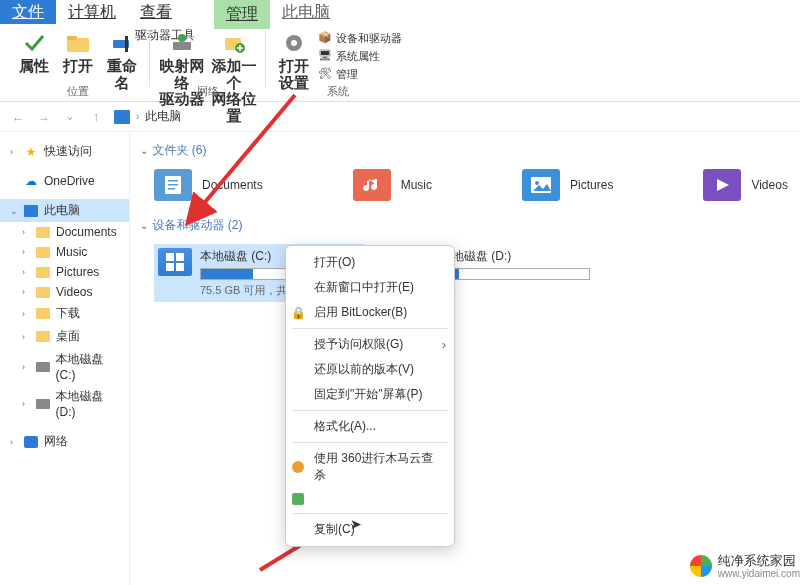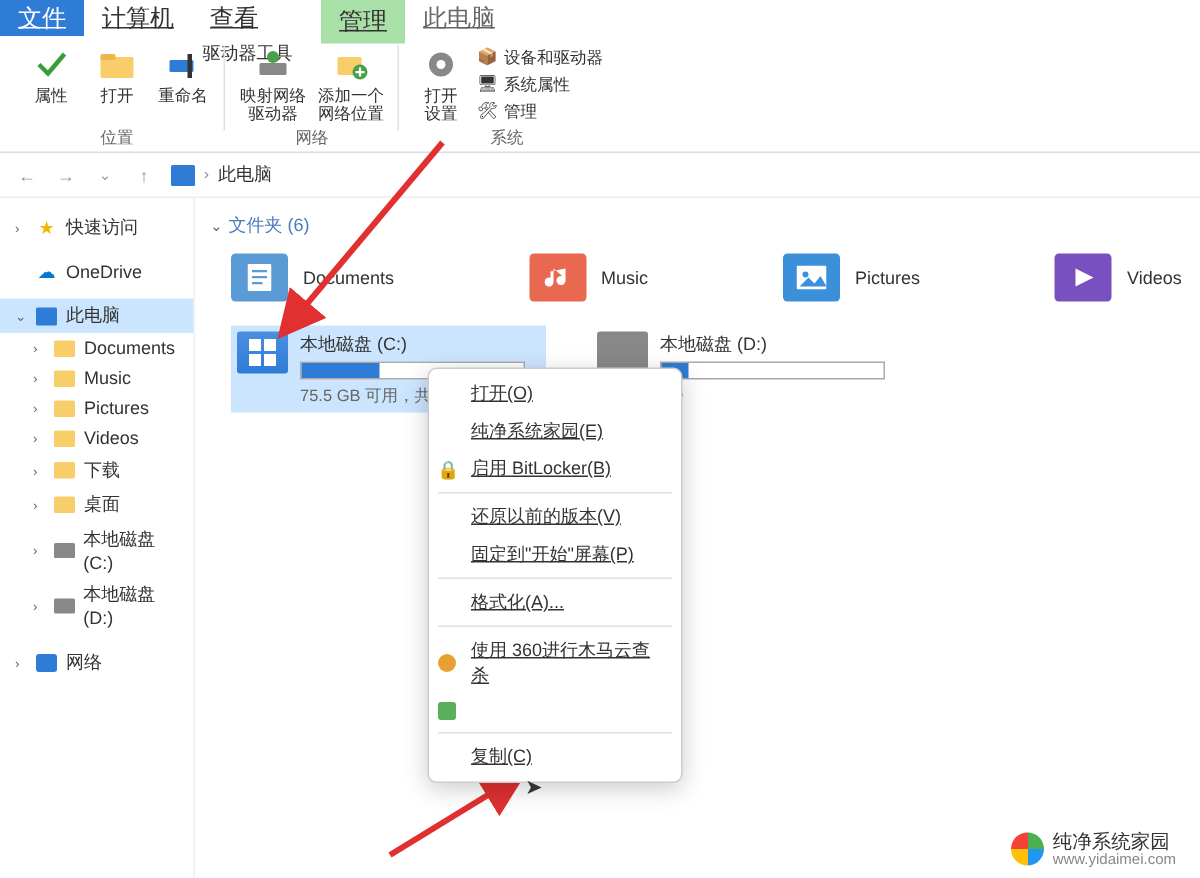--- a/index.html
+++ b/index.html
@@ -14,21 +14,21 @@
 .tab.context { color: #666; }
 
 
 .ribbon { height: 78px; display: flex; border-bottom: 1px solid #ddd; padding: 2px 6px 0; }
 .ribbon-group { display: flex; flex-direction: column; align-items: center; padding: 0 8px; position: relative; }
 .ribbon-group::after { content: ""; position: absolute; right: 0; top: 4px; bottom: 14px; width: 1px; background: #e0e0e0; }
 .ribbon-group:last-child::after { display: none; }
 .ribbon-items { display: flex; gap: 4px; height: 56px; align-items: flex-start; }
 .ribbon-big { display: flex; flex-direction: column; align-items: center; gap: 2px; width: 40px; padding-top: 4px; }
 .ribbon-big .ico { width: 26px; height: 26px; display: flex; align-items: center; justify-content: center; }
-.ribbon-big span { font-size: 11px; text-align: center; line-height: 1.1; }
+.ribbon-big span { font-size: 15px; text-align: center; line-height: 1.1; font-weight: bold; }
 .ribbon-label { font-size: 11px; color: #666; margin-top: auto; padding-bottom: 2px; }
 .ribbon-small-list { display: flex; flex-direction: column; gap: 2px; padding-top: 4px; }
 .ribbon-small { display: flex; align-items: center; gap: 4px; font-size: 11px; height: 16px; }
 .ribbon-small .ico { width: 14px; height: 14px; }
 
 
 .navbar { height: 30px; display: flex; align-items: center; gap: 10px; padding: 0 10px; border-bottom: 1px solid #eee; }
 .nav-arrow { width: 16px; height: 16px; color: #999; display: flex; align-items: center; justify-content: center; }
 .path { display: flex; align-items: center; gap: 6px; }
 .path-icon { width: 16px; height: 14px; background: #2e7cd6; border-radius: 1px; }
@@ -66,36 +66,36 @@
 .drive.selected { background: #cce5ff; }
 .drive-ico { width: 34px; height: 28px; background: linear-gradient(#4a90e2,#2e7cd6); border-radius: 2px; display: flex; align-items: center; justify-content: center; }
 .drive-info { display: flex; flex-direction: column; gap: 3px; }
 .drive-name { font-size: 12px; }
 .drive-bar { width: 150px; height: 12px; border: 1px solid #aaa; background: #fff; position: relative; }
 .drive-bar-fill { height: 100%; background: #2e7cd6; }
 .drive-sub { font-size: 11px; color: #666; }
 
 
 .context-menu { position: absolute; left: 285px; top: 245px; width: 170px; background: #fff; border: 1px solid #ccc; border-radius: 6px; box-shadow: 0 4px 16px rgba(0,0,0,0.2); padding: 4px 0; z-index: 50; font-size: 12px; }
-.cm-item { display: flex; align-items: center; padding: 4px 12px 4px 28px; position: relative; min-height: 22px; text-decoration: underline; }
+.cm-item { display: flex; align-items: center; padding: 4px 12px 4px 28px; position: relative; min-height: 22px; }
 .cm-item.has-arrow::after { content: "›"; position: absolute; right: 8px; color: #666; }
 .cm-sep { height: 1px; background: #e0e0e0; margin: 3px 6px; }
 .cm-ico { position: absolute; left: 6px; width: 14px; height: 14px; display: flex; align-items: center; justify-content: center; }
 .cm-ico.bl { color: #1e6fc0; }
 .cm-ico.y1 { background: #f5b400; border-radius: 50%; width:12px; height:12px; }
 .cm-ico.y2 { background: #e8a030; border-radius: 50%; width:12px; height:12px; }
 .cm-ico.g1 { background: #5ab05a; border-radius: 2px; width:12px; height:12px; }
 .cursor-arrow { position: absolute; left: 350px; top: 516px; color: #333; font-size: 14px; z-index: 60; }
 
 
 .red-arrow { position: absolute; pointer-events: none; z-index: 40; }
 .red-arrow svg { display: block; }
 
 
-.watermark { position: absolute; right: 16px; bottom: 6px; display: flex; align-items: center; gap: 6px; font-size: 13px; color: #333; z-index: 70; }
+.watermark { position: absolute; right: 0; bottom: 6px; display: flex; align-items: center; gap: 6px; font-size: 13px; color: #333; z-index: 70; }
 .wm-logo { width: 22px; height: 22px; border-radius: 50%; background: conic-gradient(#4caf50 0 90deg,#2196f3 90deg 180deg,#ffc107 180deg 270deg,#f44336 270deg 360deg); position: relative; }
 .wm-text { display: flex; flex-direction: column; line-height: 1.1; }
 .wm-sub { font-size: 10px; color: #888; }
 
 
 svg { display: block; }
 </style>
 </head>
 <body>
 
@@ -336,20 +336,21 @@
       <div class="folder-tile">
         <div class="icon-lg fi-vids">
             <svg width="18" height="18">
               <polygon points="4,3 16,9 4,15" fill="#fff"></polygon>
             </svg>
           </div>
         <span class="name">Videos</span>
       </div>
     </div>
 
+    <div class="section-header">设备和驱动器 (2)</div>
     <div class="drives-row">
       <div class="drive selected">
         <div class="drive-ico">
             <svg width="18" height="18">
               <rect x="0" y="0" width="8" height="8" fill="#fff"></rect>
               <rect x="10" y="0" width="8" height="8" fill="#fff"></rect>
               <rect x="0" y="10" width="8" height="8" fill="#fff"></rect>
               <rect x="10" y="10" width="8" height="8" fill="#fff"></rect>
             </svg>
           </div>
@@ -370,26 +371,27 @@
             </div>
           <div class="drive-sub">GB</div>
         </div>
       </div>
     </div>
   </div>
 </div>
 
 <div class="context-menu">
   <div class="cm-item">打开(O)</div>
-  <div class="cm-item">纯净系统家园(E)</div>
+  <div class="cm-item">在新窗口中打开(E)</div>
   <div class="cm-item">
       <span class="cm-ico bl">🔒</span>
       <span>启用 BitLocker(B)</span>
     </div>
   <div class="cm-sep"></div>
+  <div class="cm-item has-arrow">授予访问权限(G)</div>
   <div class="cm-item">还原以前的版本(V)</div>
   <div class="cm-item">固定到"开始"屏幕(P)</div>
   <div class="cm-sep"></div>
   <div class="cm-item">格式化(A)...</div>
   <div class="cm-sep"></div>
   <div class="cm-item">
       <span class="cm-ico y2"></span>
       <span>使用 360进行木马云查杀</span>
     </div>
   <div class="cm-item">

